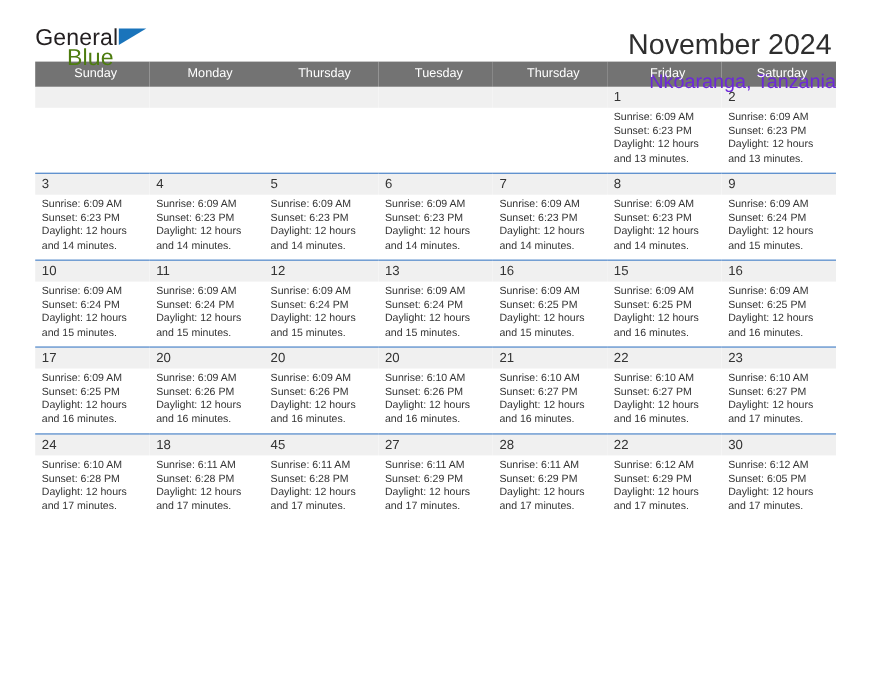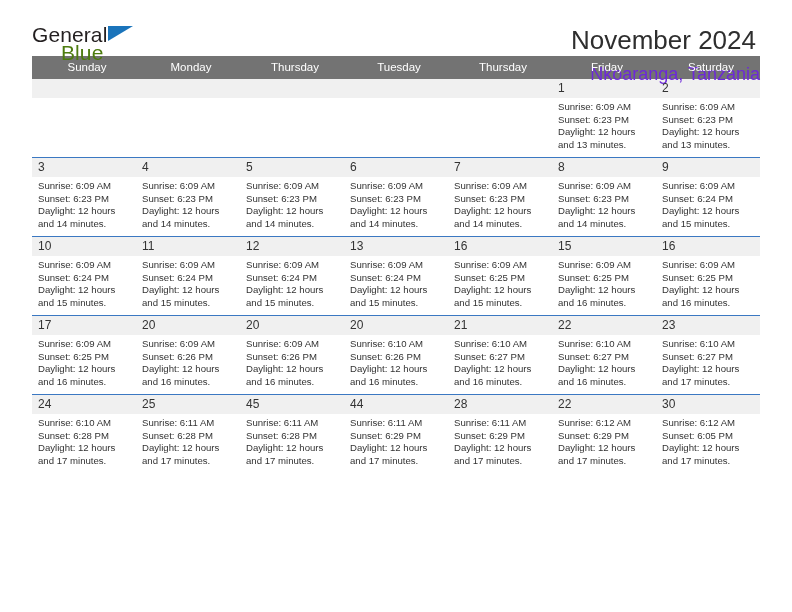--- a/index.html
+++ b/index.html
@@ -398,39 +398,39 @@
           <td>
             <div class="daynum">24</div>
             <div class="cellinfo">
               <div>Sunrise: 6:10 AM</div>
               <div>Sunset: 6:28 PM</div>
               <div>Daylight: 12 hours</div>
               <div>and 17 minutes.</div>
             </div>
           </td>
           <td>
-            <div class="daynum">25</div>
+            <div class="daynum">18</div>
             <div class="cellinfo">
               <div>Sunrise: 6:11 AM</div>
               <div>Sunset: 6:28 PM</div>
               <div>Daylight: 12 hours</div>
               <div>and 17 minutes.</div>
             </div>
           </td>
           <td>
             <div class="daynum">45</div>
             <div class="cellinfo">
               <div>Sunrise: 6:11 AM</div>
               <div>Sunset: 6:28 PM</div>
               <div>Daylight: 12 hours</div>
               <div>and 17 minutes.</div>
             </div>
           </td>
           <td>
-            <div class="daynum">44</div>
+            <div class="daynum">27</div>
             <div class="cellinfo">
               <div>Sunrise: 6:11 AM</div>
               <div>Sunset: 6:29 PM</div>
               <div>Daylight: 12 hours</div>
               <div>and 17 minutes.</div>
             </div>
           </td>
           <td>
             <div class="daynum">28</div>
             <div class="cellinfo">

